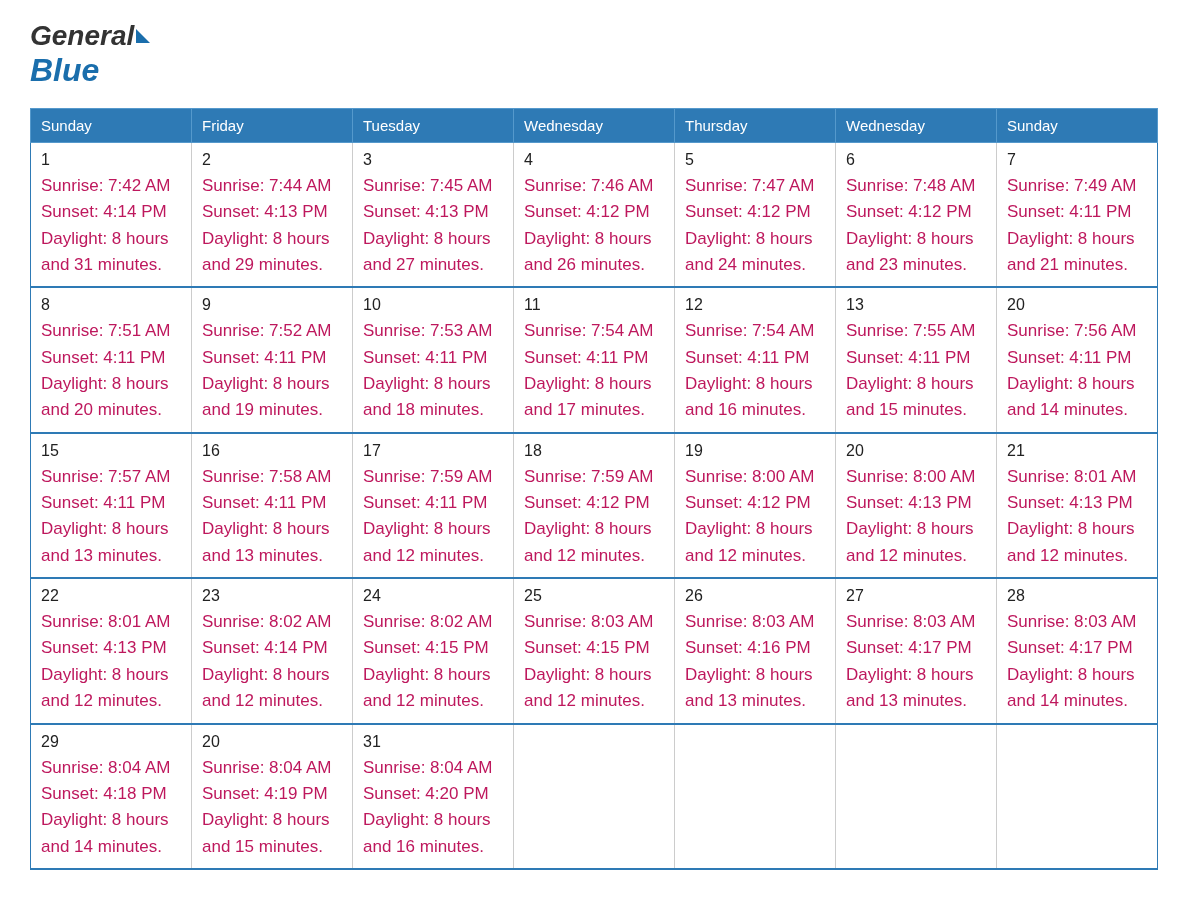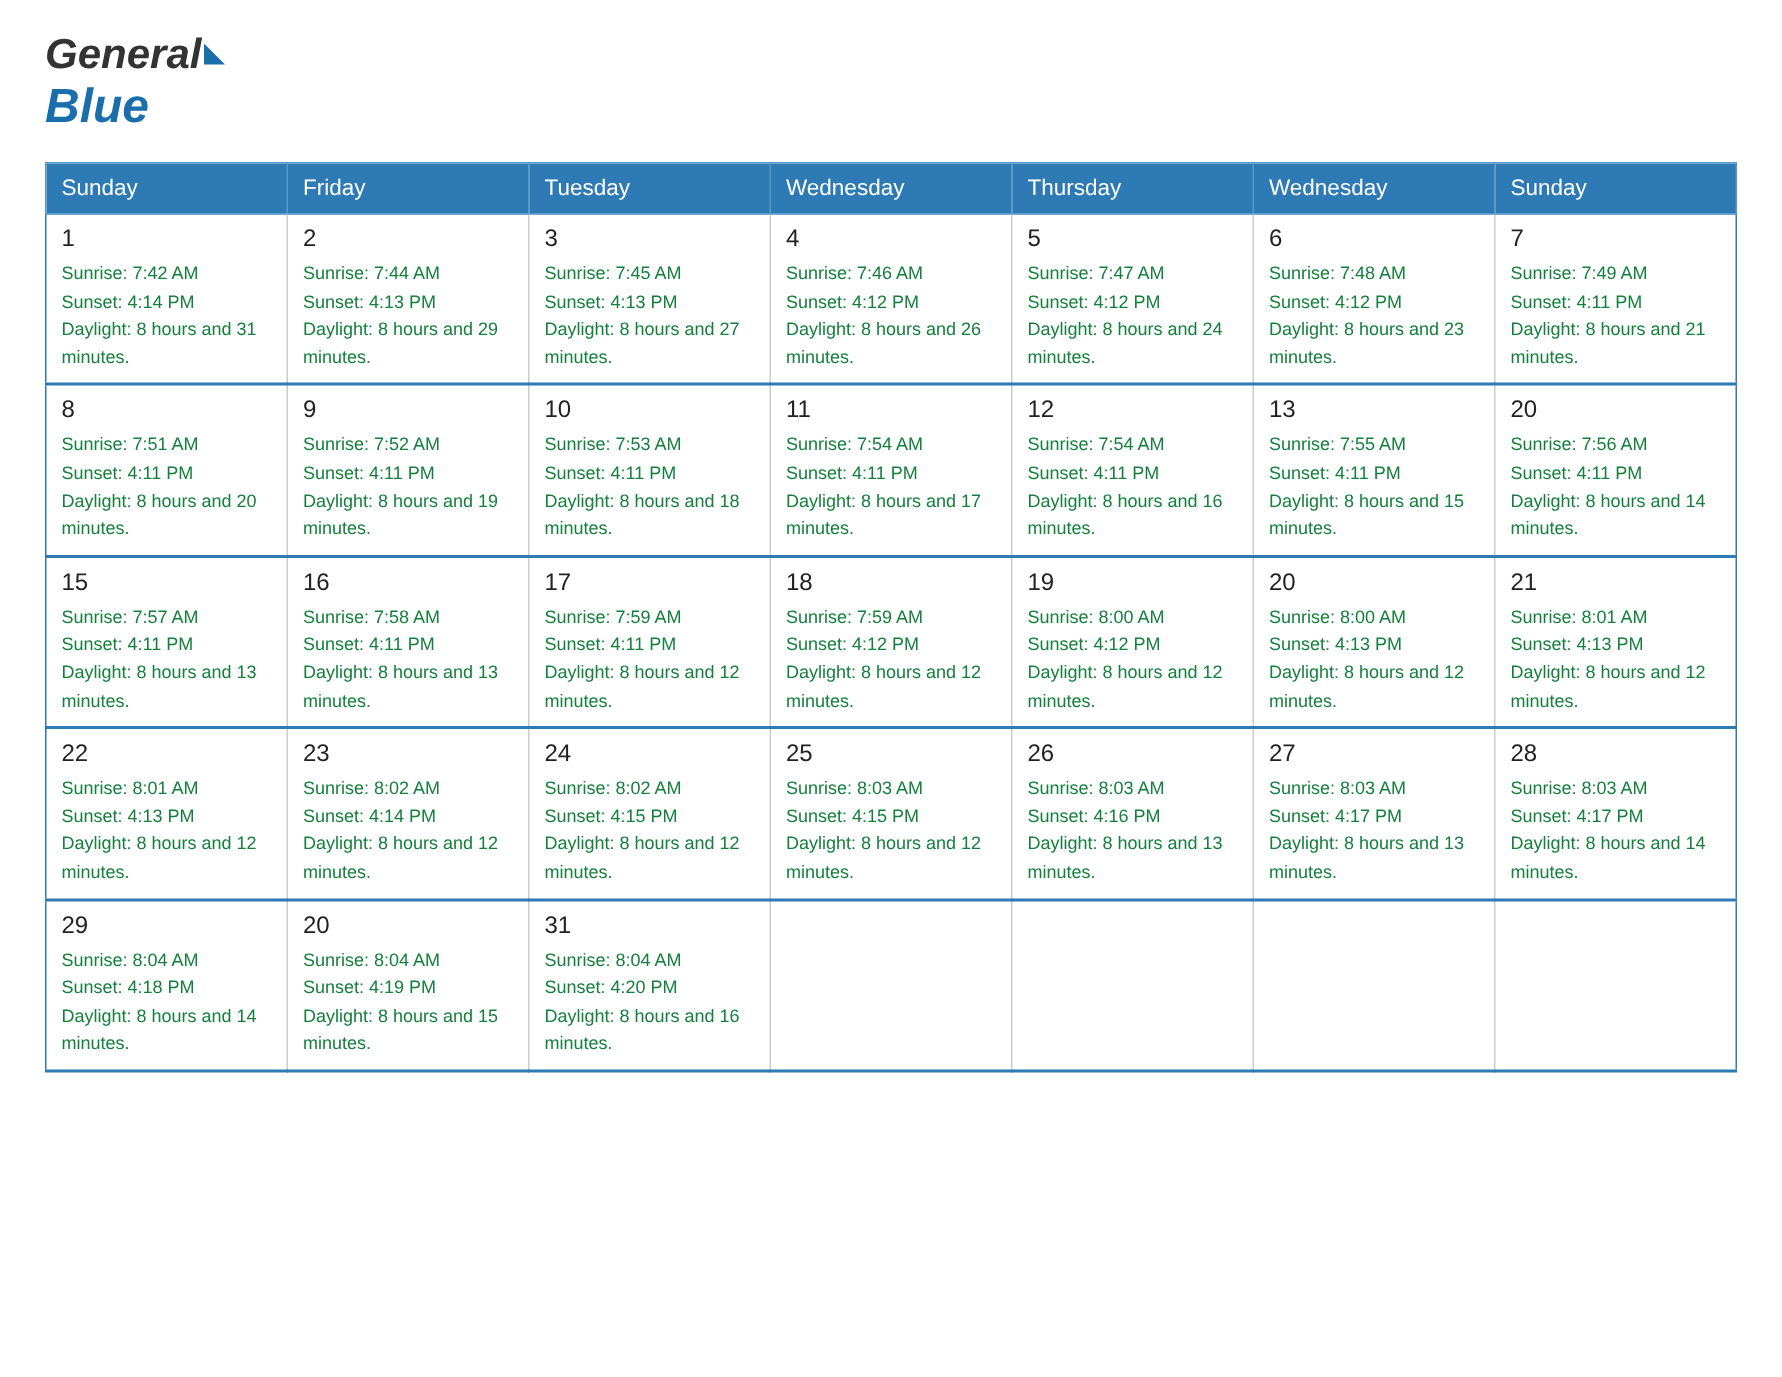--- a/index.html
+++ b/index.html
@@ -95,22 +95,22 @@
       border-right: 1px solid #2e7ab5;
     }
     .day-num {
       font-size: 16px;
       font-weight: normal;
       color: #222;
       display: block;
       margin-bottom: 4px;
     }
     .day-info {
-      font-size: 12px;
-      color: #15803d;
+      font-size: 17px;
+      color: #be185d;
       line-height: 1.55;
     }
     .empty-cell {
       background: #fff;
     }
   </style>
 </head>
 <body>
 
 <div class="header">

